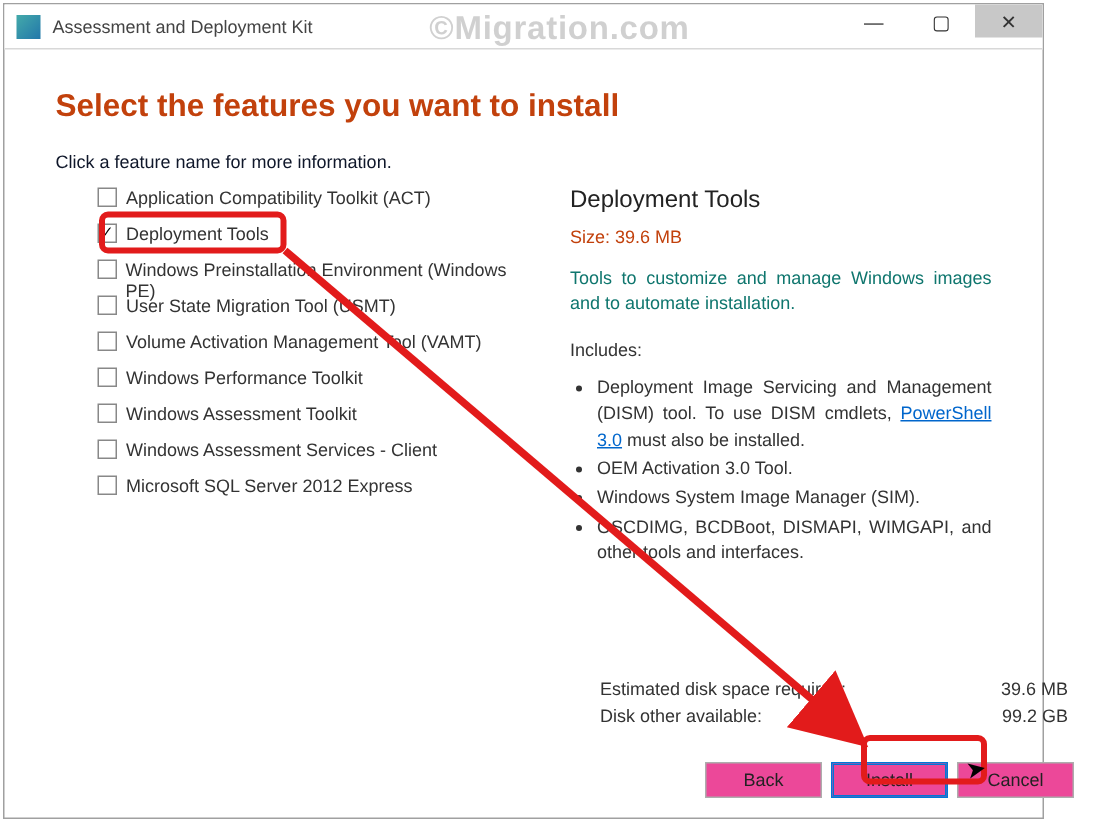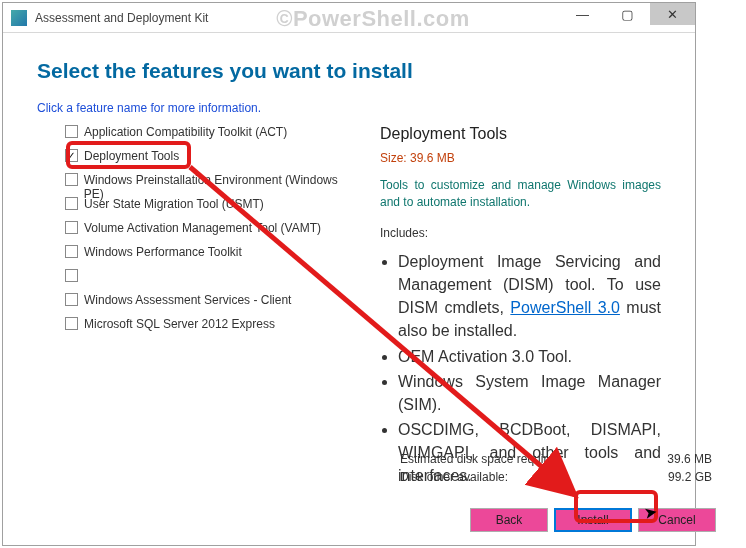--- a/index.html
+++ b/index.html
@@ -63,26 +63,26 @@
   }
   .content {
     flex: 1;
     padding: 26px 34px 0 34px;
     display: flex;
     flex-direction: column;
   }
   .heading {
     font-size: 21px;
     font-weight: 600;
-    color: #0369a1;
+    color: #c2410c;
     margin-bottom: 18px;
   }
   .subtext {
     font-size: 12px;
-    color: #1d4ed8;
+    color: #0f172a;
     margin-bottom: 10px;
   }
   .columns {
     display: flex;
     gap: 28px;
   }
   .left-col { width: 315px; }
   .right-col { flex: 1; }
   .feature {
     display: flex;
@@ -106,21 +106,21 @@
     position: absolute;
     pointer-events: none;
   }
   .hl-checkbox { left: 66px; top: 141px; width: 125px; height: 28px; }
   .hl-install { left: 574px; top: 490px; width: 84px; height: 33px; }
   .right-title { font-size: 16px; color:#222; margin-bottom: 8px; }
   .right-size { font-size: 12px; color:#c2410c; margin-bottom: 12px; }
   .right-desc { font-size: 12px; color:#0f766e; text-align: justify; margin-bottom: 14px; line-height: 1.45; }
   .incl-label { font-size: 12px; color:#333; margin-bottom: 10px; }
   ul.incl { margin: 0 0 0 18px; padding: 0; }
-  ul.incl li { font-size: 16px; color:#333; text-align: justify; line-height:1.45; margin-bottom: 2px; }
+  ul.incl li { font-size: 12px; color:#333; text-align: justify; line-height:1.45; margin-bottom: 2px; }
   .link { color:#0066cc; text-decoration: underline; }
   .estimates {
     position: absolute;
     left: 400px; right: 34px; bottom: 62px;
     font-size: 12px; color:#333;
   }
   .est-row { display:flex; justify-content:space-between; line-height:1.5; }
   .button-row {
     position: absolute;
     bottom: 16px; right: 30px;
@@ -158,21 +158,21 @@
   <div class="titlebar">
     <div class="title-icon"></div>
     <div class="title-text">Assessment and Deployment Kit</div>
     <div class="win-controls">
       <div class="win-btn">—</div>
       <div class="win-btn">▢</div>
       <div class="win-btn close">✕</div>
     </div>
   </div>
 
-  <div class="watermark">©PowerShell.com</div>
+  <div class="watermark">©Migration.com</div>
 
   <div class="content">
     <div class="heading">Select the features you want to install</div>
     <div class="subtext">Click a feature name for more information.</div>
 
     <div class="columns">
       <div class="left-col">
         <div class="feature">
           <span class="cb"></span>
           <span>Application Compatibility Toolkit (ACT)</span>
@@ -192,20 +192,21 @@
         <div class="feature">
           <span class="cb"></span>
           <span>Volume Activation Management Tool (VAMT)</span>
         </div>
         <div class="feature">
           <span class="cb"></span>
           <span>Windows Performance Toolkit</span>
         </div>
         <div class="feature">
           <span class="cb"></span>
+          <span>Windows Assessment Toolkit</span>
         </div>
         <div class="feature">
           <span class="cb"></span>
           <span>Windows Assessment Services - Client</span>
         </div>
         <div class="feature">
           <span class="cb"></span>
           <span>Microsoft SQL Server 2012 Express</span>
         </div>
       </div>

